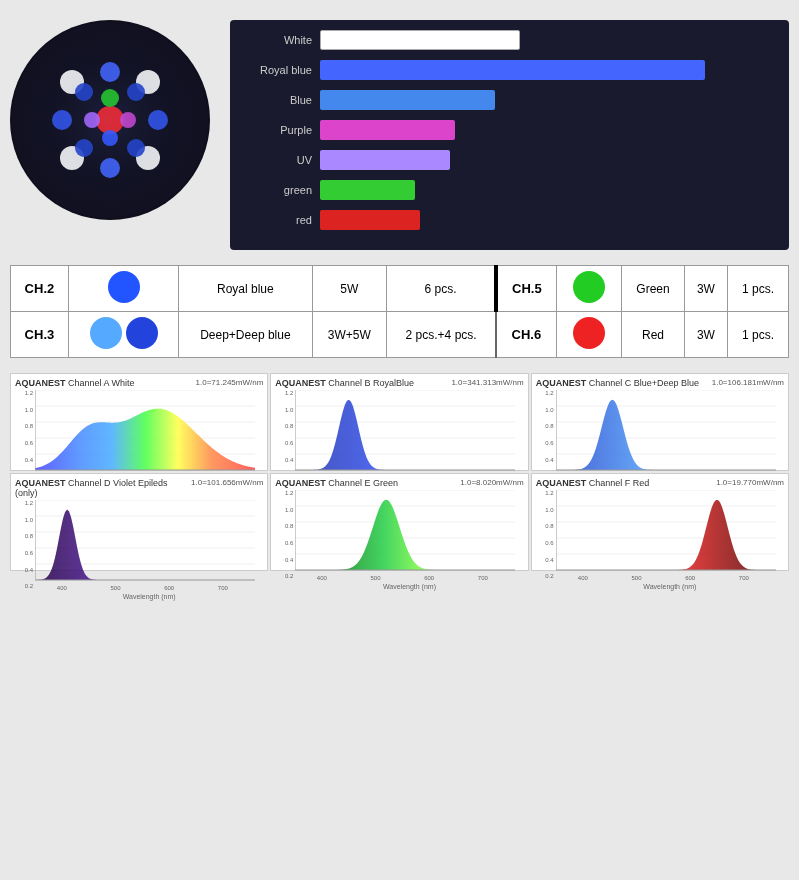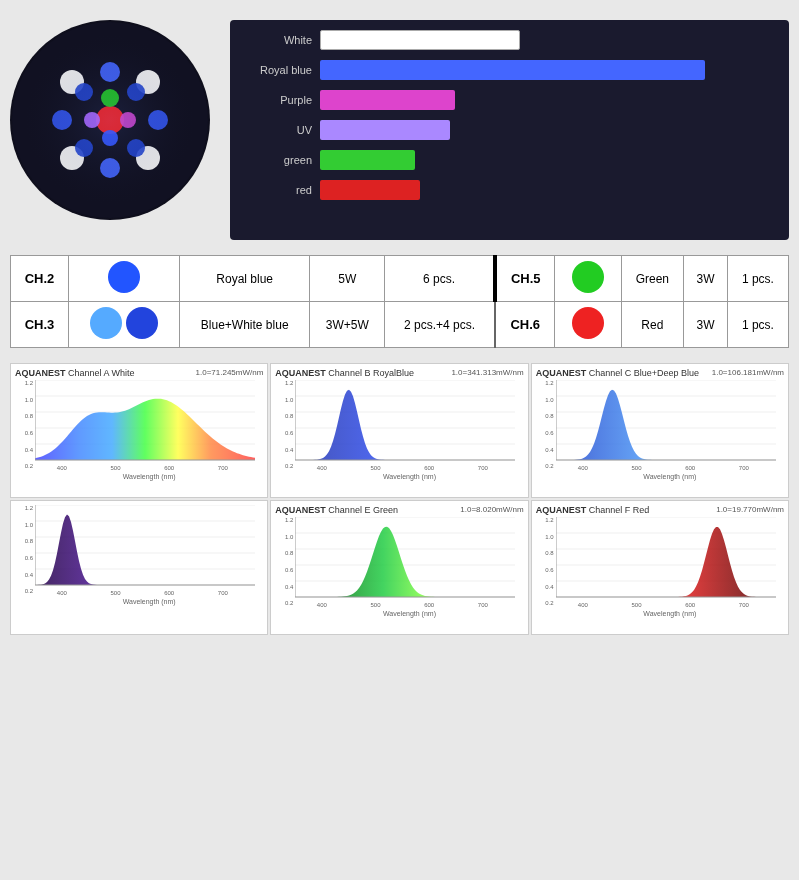--- a/index.html
+++ b/index.html
@@ -85,21 +85,21 @@
     .spectra-grid {
       display: grid;
       grid-template-columns: 1fr 1fr 1fr;
       gap: 2px;
     }
     .spectrum-chart {
       background: #fff;
       border: 1px solid #ccc;
       padding: 4px;
       position: relative;
-      height: 135px;
+      height: 98px;
     }
     .spectrum-chart-header {
       display: flex;
       justify-content: space-between;
       font-size: 9px;
       margin-bottom: 2px;
     }
     .spectrum-brand {
       font-weight: bold;
       font-size: 9px;
@@ -160,20 +160,24 @@
 
   <div class="spectrum-bar-chart">
     <div id="bar-rows-container">
         <div class="bar-row">
     <div class="bar-label">White</div>
     <div class="bar-fill" style="width:200px; background:#ffffff; border: 1px solid #aaa"></div>
   </div>
         <div class="bar-row">
     <div class="bar-label">Royal blue</div>
     <div class="bar-fill" style="width:385px; background:#4466ff; border: none"></div>
+  </div>
+        <div class="bar-row">
+    <div class="bar-label">Blue</div>
+    <div class="bar-fill" style="width:175px; background:#4488ee; border: none"></div>
   </div>
         <div class="bar-row">
     <div class="bar-label">Purple</div>
     <div class="bar-fill" style="width:135px; background:#dd44cc; border: none"></div>
   </div>
         <div class="bar-row">
     <div class="bar-label">UV</div>
     <div class="bar-fill" style="width:130px; background:#aa88ff; border: none"></div>
   </div>
         <div class="bar-row">
@@ -198,21 +202,21 @@
     <td>6 pcs.</td>
     <td style="border-left:4px solid #000000"><span class="channel-label">CH.5</span></td>
     <td><div class="led-circle" style="background:#22cc22; display:inline-block;"></div></td>
     <td>Green</td>
     <td>3W</td>
     <td>1 pcs.</td>
   </tr>
       <tr>
     <td><span class="channel-label">CH.3</span></td>
     <td><div class="led-circle" style="background:#55aaff; display:inline-block;"></div><div class="led-circle" style="background:#2244dd; display:inline-block;"></div></td>
-    <td>Blue+White blue</td>
+    <td>Deep+Deep blue</td>
     <td>3W+5W</td>
     <td>2 pcs.+4 pcs.</td>
     <td style="border-left:2px solid #666"><span class="channel-label">CH.6</span></td>
     <td><div class="led-circle" style="background:#ee2222; display:inline-block;"></div></td>
     <td>Red</td>
     <td>3W</td>
     <td>1 pcs.</td>
   </tr>
     </tbody>
 </table>
@@ -357,20 +361,27 @@
 
         <text x="26.829268292682926" y="90" font-size="6" text-anchor="middle" fill="#666">400</text>
           <text x="80.48780487804878" y="90" font-size="6" text-anchor="middle" fill="#666">500</text>
           <text x="134.14634146341464" y="90" font-size="6" text-anchor="middle" fill="#666">600</text>
           <text x="187.8048780487805" y="90" font-size="6" text-anchor="middle" fill="#666">700</text>
       </svg>
       <div style="font-size:7px;color:#666;text-align:center;margin-top:-4px;">Wavelength (nm)</div>
     </div>
   </div>
     <div class="spectrum-chart">
+    <div class="spectrum-chart-header">
+      <div>
+        <span class="spectrum-brand">AQUANEST</span>
+        <span class="spectrum-channel"> Channel D Violet Epileds (only)</span>
+      </div>
+      <div class="spectrum-value">1.0=101.656mW/nm</div>
+    </div>
     <div style="position:relative; padding-left:20px; padding-bottom:14px;">
       <div style="position:absolute;left:0;top:0;bottom:14px;display:flex;flex-direction:column;justify-content:space-between;font-size:6px;color:#666;width:18px;text-align:right;">
         <span>1.2</span>
           <span>1.0</span>
           <span>0.8</span>
           <span>0.6</span>
           <span>0.4</span>
           <span>0.2</span>
           <span></span>
       </div>

